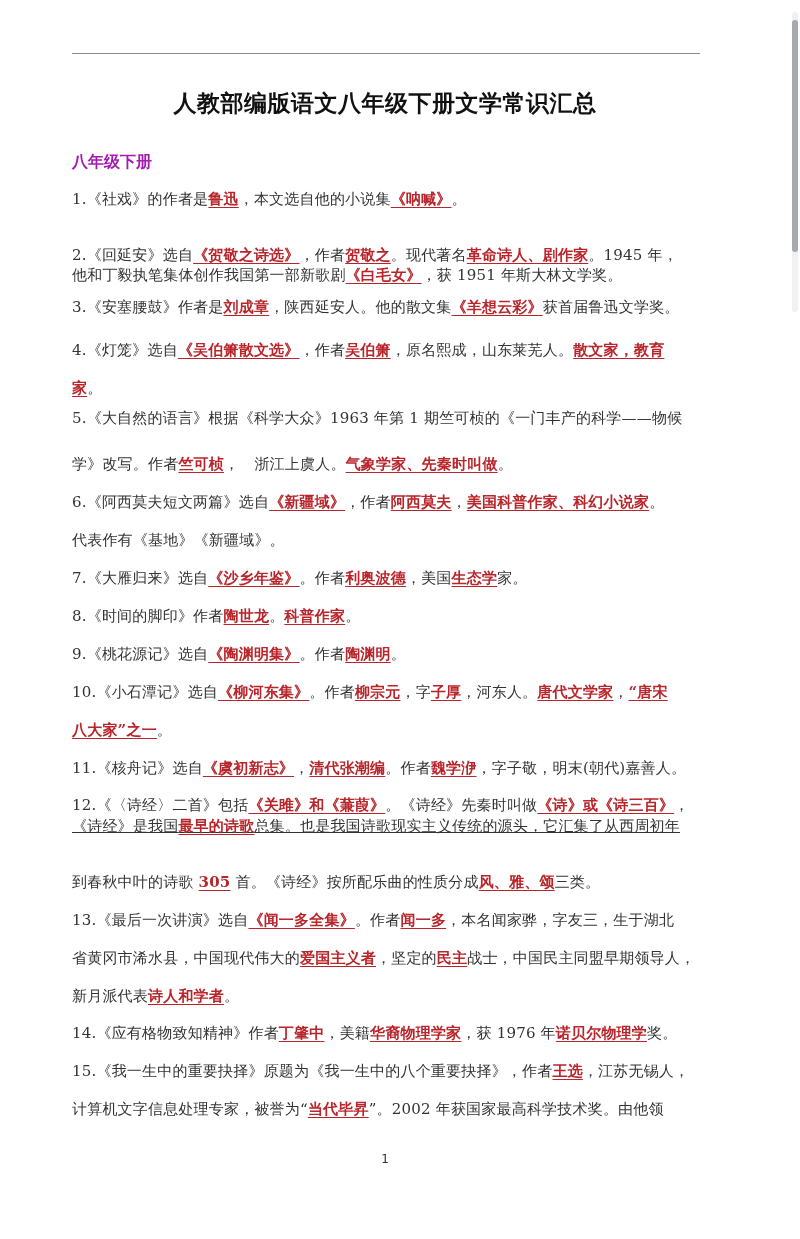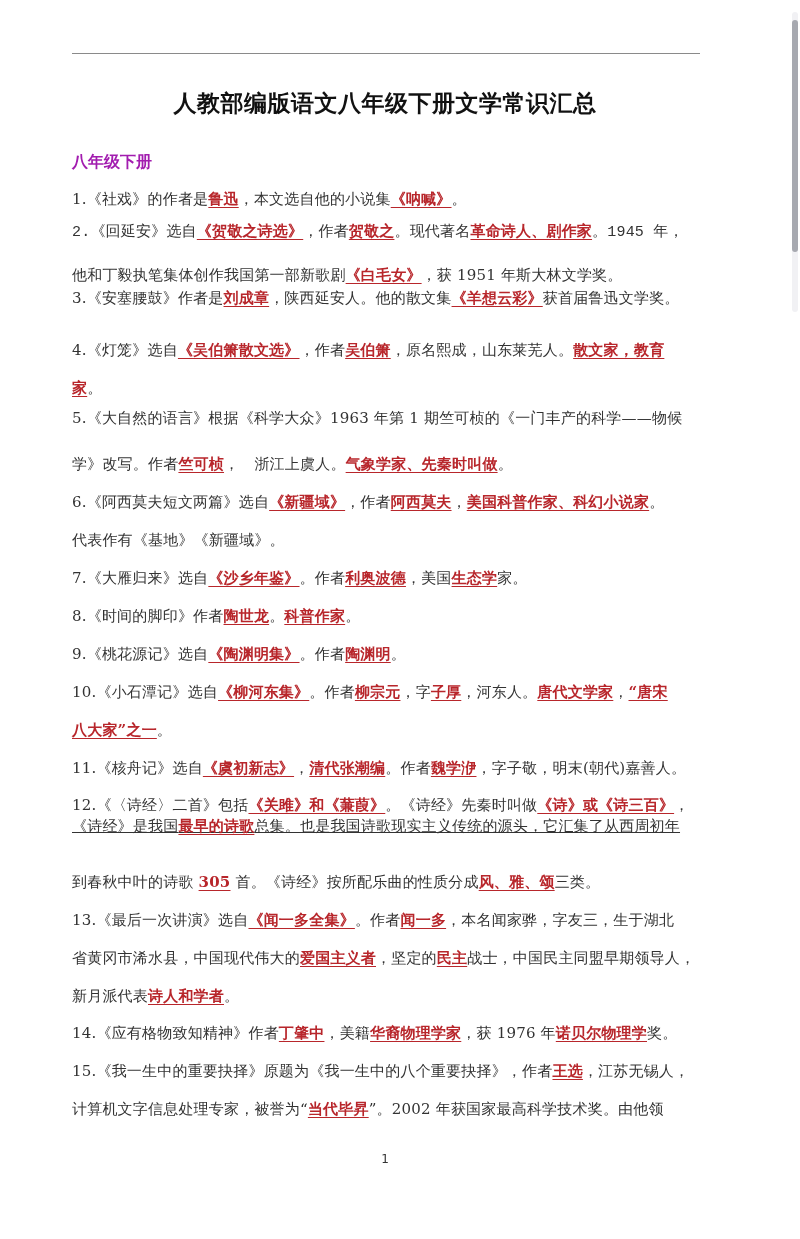--- a/index.html
+++ b/index.html
@@ -27,23 +27,23 @@
 </style>
 </head>
 <body>
 
 <div class="page">
   <div class="top-rule"></div>
   <div class="title">人教部编版语文八年级下册文学常识汇总</div>
   <div class="section-heading">八年级下册</div>
   <div id="lines">
       <div class="line" style="top: 190px;"><span>1.《社戏》的作者是</span><span class="hl">鲁迅</span><span>，本文选自他的小说集</span><span class="hl">《呐喊》</span><span>。</span></div>
-      <div class="line" style="top: 222px; font-family: Liberation Mono, monospace;"><span>2.《回延安》选自</span><span class="hl">《贺敬之诗选》</span><span>，作者</span><span class="hl">贺敬之</span><span>。现代著名</span><span class="hl">革命诗人、剧作家</span><span>。1945 年，</span></div>
+      <div class="line" style="top: 246px;"><span>2.《回延安》选自</span><span class="hl">《贺敬之诗选》</span><span>，作者</span><span class="hl">贺敬之</span><span>。现代著名</span><span class="hl">革命诗人、剧作家</span><span>。1945 年，</span></div>
       <div class="line" style="top: 266px;"><span>他和丁毅执笔集体创作我国第一部新歌剧</span><span class="hl">《白毛女》</span><span>，获 1951 年斯大林文学奖。</span></div>
-      <div class="line" style="top: 289px;"><span>3.《安塞腰鼓》作者是</span><span class="hl">刘成章</span><span>，陕西延安人。他的散文集</span><span class="hl">《羊想云彩》</span><span>获首届鲁迅文学奖。</span></div>
+      <div class="line" style="top: 298px;"><span>3.《安塞腰鼓》作者是</span><span class="hl">刘成章</span><span>，陕西延安人。他的散文集</span><span class="hl">《羊想云彩》</span><span>获首届鲁迅文学奖。</span></div>
       <div class="line" style="top: 341px;"><span>4.《灯笼》选自</span><span class="hl">《吴伯箫散文选》</span><span>，作者</span><span class="hl">吴伯箫</span><span>，原名熙成，山东莱芜人。</span><span class="hl">散文家，教育</span></div>
       <div class="line" style="top: 379px;"><span class="hl">家</span><span>。</span></div>
       <div class="line" style="top: 409px; text-align: right;"><span>5.《大自然的语言》根据《科学大众》1963 年第 1 期竺可桢的《一门丰产的科学——物候</span></div>
       <div class="line" style="top: 455px;"><span>学》改写。作者</span><span class="hl">竺可桢</span><span>，　浙江上虞人。</span><span class="hl">气象学家、先秦时叫做</span><span>。</span></div>
       <div class="line" style="top: 493px;"><span>6.《阿西莫夫短文两篇》选自</span><span class="hl">《新疆域》</span><span>，作者</span><span class="hl">阿西莫夫</span><span>，</span><span class="hl">美国科普作家、科幻小说家</span><span>。</span></div>
       <div class="line" style="top: 531px;"><span>代表作有《基地》《新疆域》。</span></div>
       <div class="line" style="top: 569px;"><span>7.《大雁归来》选自</span><span class="hl">《沙乡年鉴》</span><span>。作者</span><span class="hl">利奥波德</span><span>，美国</span><span class="hl">生态学</span><span>家。</span></div>
       <div class="line" style="top: 607px;"><span>8.《时间的脚印》作者</span><span class="hl">陶世龙</span><span>。</span><span class="hl">科普作家</span><span>。</span></div>
       <div class="line" style="top: 645px;"><span>9.《桃花源记》选自</span><span class="hl">《陶渊明集》</span><span>。作者</span><span class="hl">陶渊明</span><span>。</span></div>
       <div class="line" style="top: 683px;"><span>10.《小石潭记》选自</span><span class="hl">《柳河东集》</span><span>。作者</span><span class="hl">柳宗元</span><span>，字</span><span class="hl">子厚</span><span>，河东人。</span><span class="hl">唐代文学家</span><span>，</span><span class="hl">“唐宋</span></div>

